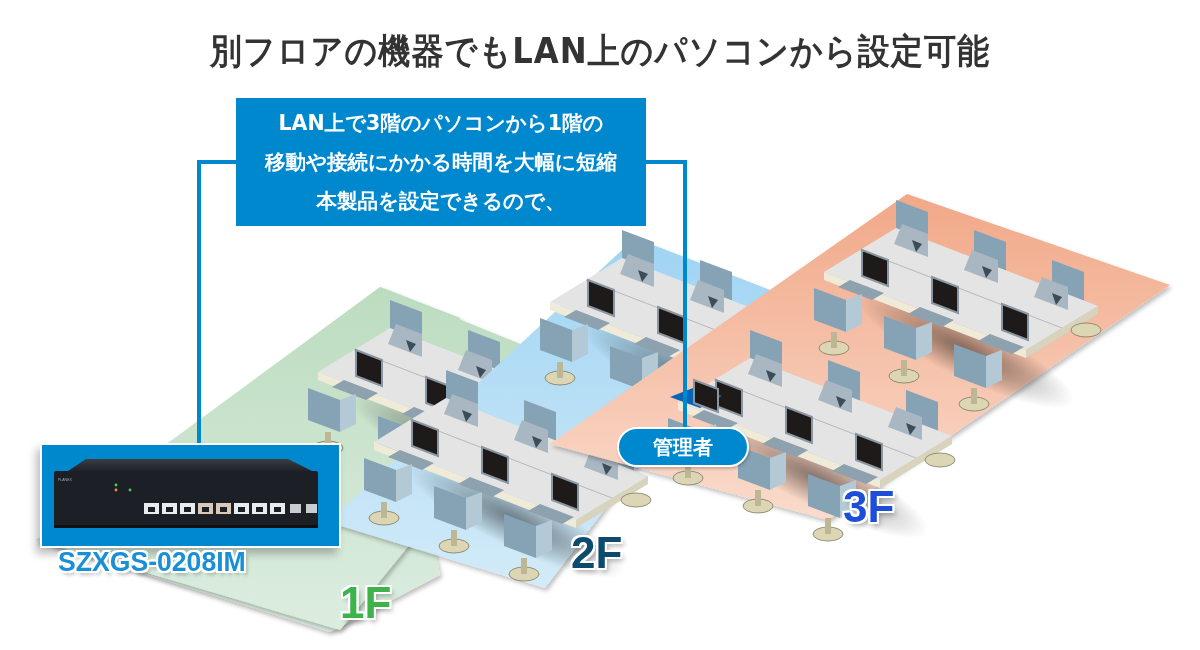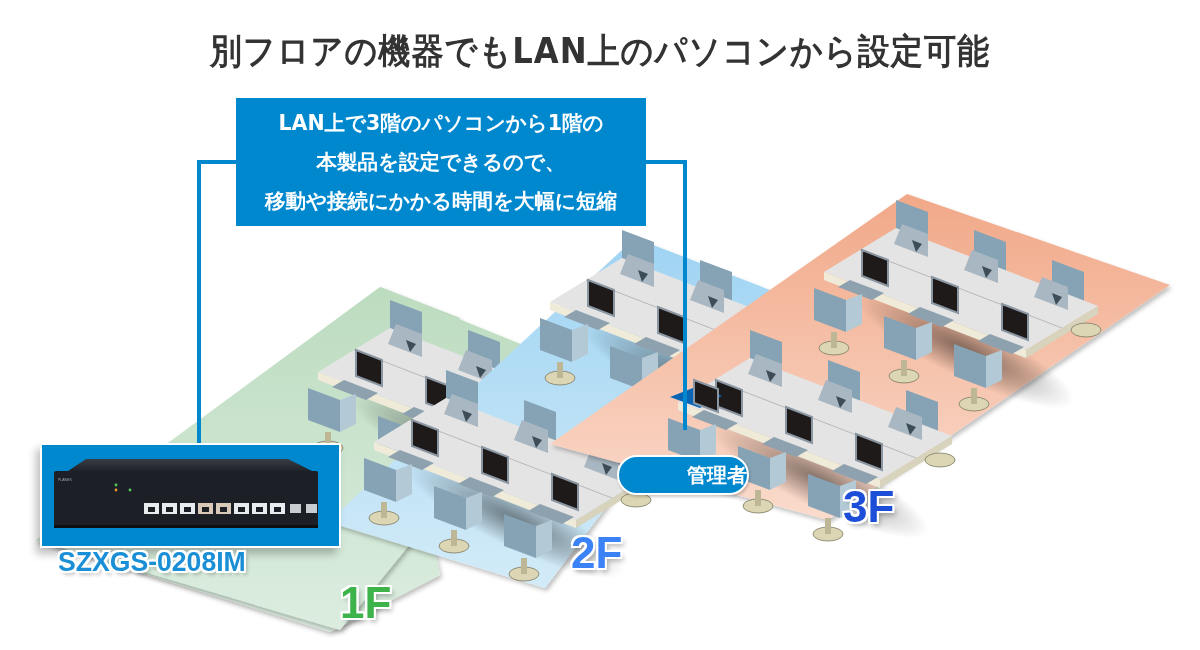--- a/index.html
+++ b/index.html
@@ -34,27 +34,27 @@
       font-family: "Liberation Sans", sans-serif;
     }
     .floor-label {
       position: absolute; font-size: 44px; font-weight: bold;
       font-family: "Liberation Sans", sans-serif;
       text-shadow: 2px 0 0 #fff, -2px 0 0 #fff, 0 2px 0 #fff, 0 -2px 0 #fff,
                    2px 2px 0 #fff, -2px -2px 0 #fff, 2px -2px 0 #fff, -2px 2px 0 #fff,
                    3px 4px 5px rgba(0,0,0,0.3);
     }
     .fl-1 { left: 340px; top: 578px; color: #3db34a; }
-    .fl-2 { left: 571px; top: 528px; color: #3b82f6; }
+    .fl-2 { left: 571px; top: 528px; color: #0c4a6e; }
     .fl-3 { left: 843px; top: 482px; color: #1d4ed8; }
     .admin-pill {
       position: absolute; left: 617px; top: 427px; width: 128px; height: 36px;
       background: #0088cf; border: 2px solid #ffffff; border-radius: 20px;
-      color: #ffffff; font-size: 20px; font-weight: bold; text-align: right;
-      line-height: 36px; box-shadow: 1px 2px 3px rgba(0,0,0,0.2); margin-top: 28px;
+      color: #ffffff; font-size: 20px; font-weight: bold; text-align: center;
+      line-height: 36px; box-shadow: 1px 2px 3px rgba(0,0,0,0.2);
     }
   </style>
 </head>
 <body>
 
 <svg id="scene" viewBox="0 0 1200 650" xmlns="http://www.w3.org/2000/svg">
   <defs>
     <linearGradient id="g1" x1="0" y1="0" x2="0" y2="1">
       <stop offset="0" stop-color="#bcdcbf"></stop>
       <stop offset="1" stop-color="#dcede0"></stop>
@@ -181,22 +181,22 @@
   <g fill="none" stroke="#0088cf" stroke-width="4">
     <polyline points="646,162 685,162 685,430"></polyline>
   </g>
 
 </svg>
 
 <div class="title">別フロアの機器でもLAN上のパソコンから設定可能</div>
 
 <div class="callout">
   <div>LAN上で3階のパソコンから1階の</div>
+  <div>移動や接続にかかる時間を大幅に短縮</div>
   <div>本製品を設定できるので、</div>
-  <div>移動や接続にかかる時間を大幅に短縮</div>
 </div>
 
 <div class="product-panel"></div>
 <svg style="position:absolute;left:40px;top:443px;width:301px;height:105px;pointer-events:none" viewBox="0 0 301 105">
     <g transform="translate(0,0)">
     <polygon points="28,28 46,16 248,16 272,28" fill="url(#switchTop)"></polygon>
     <rect x="14" y="28" width="264" height="56" fill="#1c1f26" rx="2"></rect>
     <rect x="14" y="82" width="264" height="3" fill="#0d0f13"></rect>
     <text x="18" y="38" font-size="3.5" fill="#9aa" font-family="Liberation Sans, sans-serif">PLANEX</text>
     <circle cx="76" cy="42" r="1.4" fill="#5c5"></circle>

